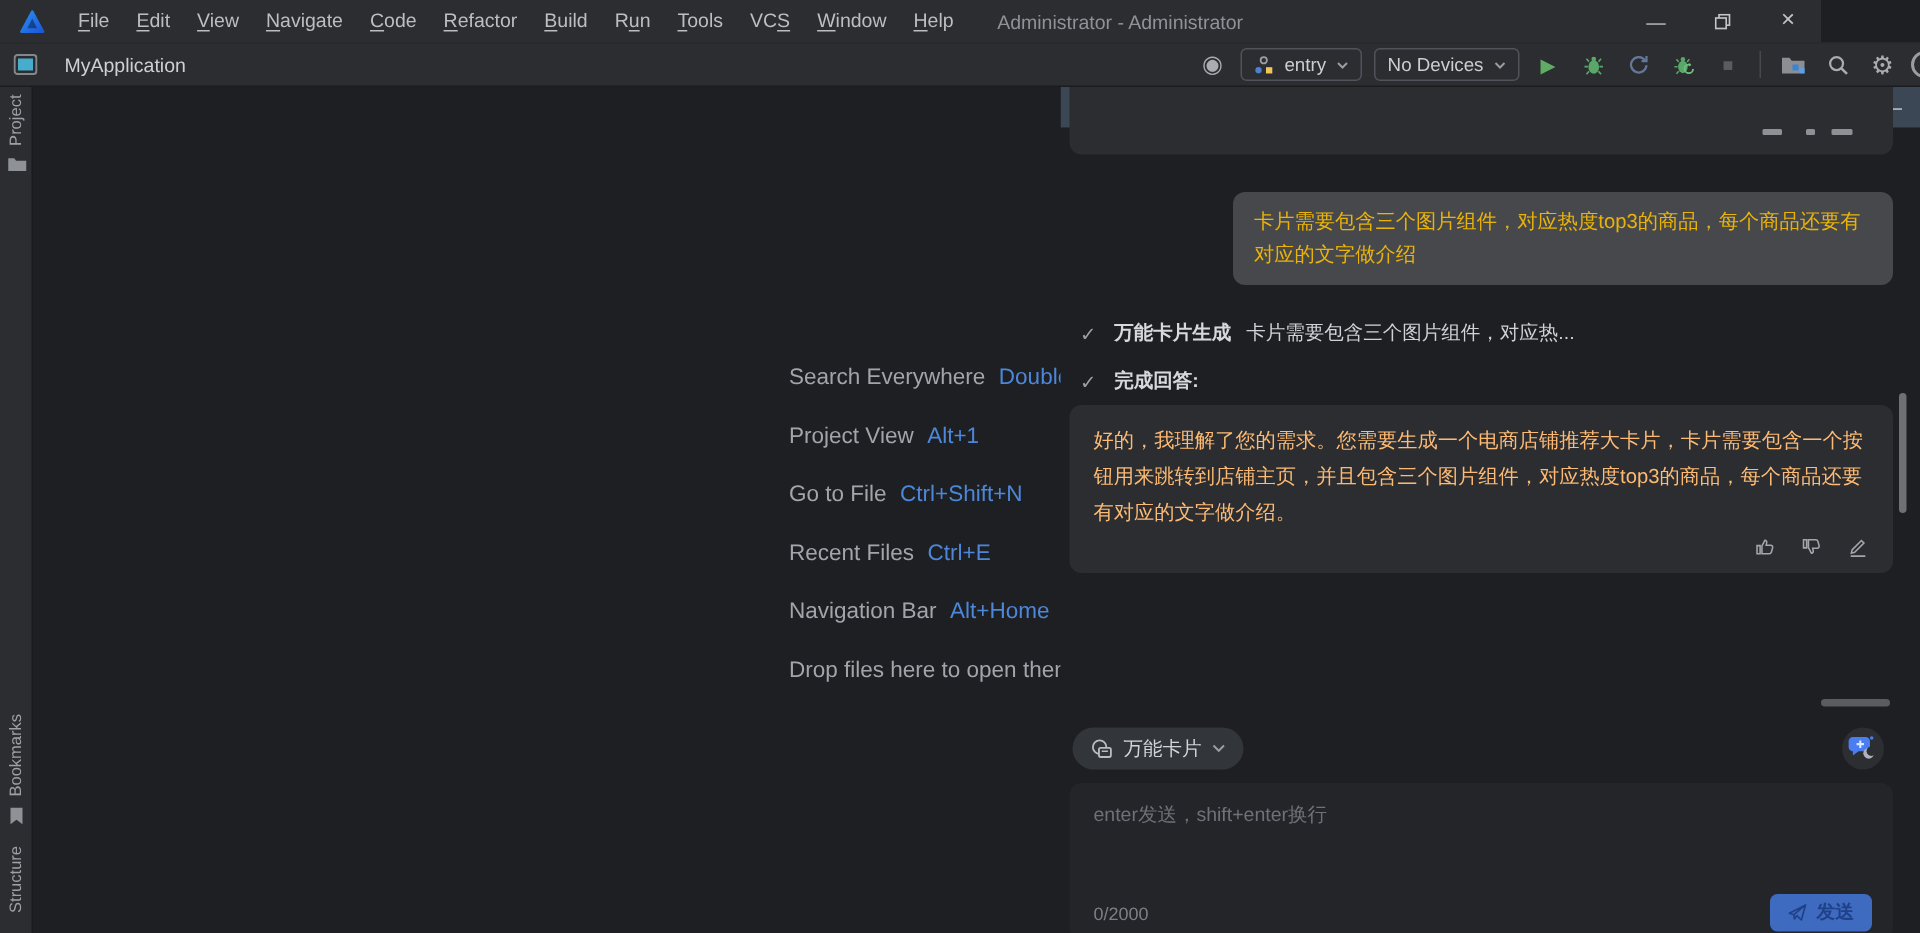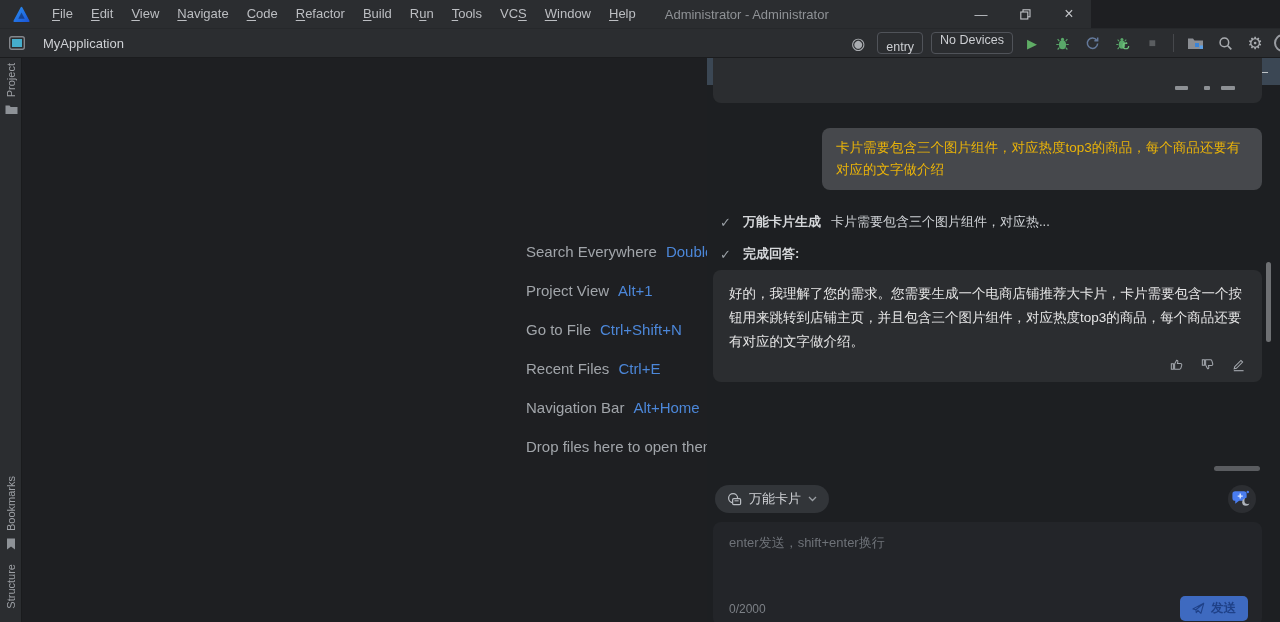--- a/index.html
+++ b/index.html
@@ -1,40 +1,40 @@
 <!DOCTYPE html>
 <html><head>
 <meta charset="utf-8">
 <style>
   * { margin:0; padding:0; box-sizing:border-box; }
   html,body { background:#111214; }
   .screen { position:relative; width:1280px; height:622px; background:#1e1f22;
             font-family:"Liberation Sans", sans-serif; overflow:hidden; }
 
   
-  .titlebar { position:absolute; left:0; top:0; width:1091px; height:28px;
+  .titlebar { position:absolute; left:0; top:0; width:1214px; height:28px;
               background:#2b2d30; display:flex; align-items:center; }
   .logo { width:17px; height:17px; margin:0 13px 0 13px; display:flex; align-items:center; }
   .menu { display:flex; height:28px; }
   .menu-item { padding:0 9px; font-size:13px; color:#bcbec2; line-height:28px; cursor:default; }
   .menu-item u { text-underline-offset:2px; }
   .win-title { margin-left:20px; font-size:13px; color:#8f9296; }
   .win-controls { position:absolute; right:0; top:0; display:flex; }
   .win-btn { width:44px; height:28px; display:flex; align-items:center; justify-content:center;
              color:#c2c4c8; font-size:13px; }
 
   
   .toolbar { position:absolute; left:0; top:28px; width:1280px; height:30px; background:#2b2d30;
              border-top:1px solid #26282b; border-bottom:1px solid #1b1c1e;
              display:flex; align-items:center; }
   .proj-chip { display:flex; align-items:center; gap:18px; margin-left:9px;
                font-size:13px; color:#ced0d4; }
   .tb-right { margin-left:auto; display:flex; align-items:center; gap:8px; }
   .combo { height:22px; border:1px solid #505359; border-radius:4px; display:flex;
-           align-items:center; gap:7px; padding:0 8px; font-size:12.5px; color:#ccced2;flex-direction:column; }
+           align-items:center; gap:7px; padding:0 8px; font-size:12.5px; color:#ccced2; }
   .tb-ic { width:22px; height:22px; display:flex; align-items:center; justify-content:center;
            font-size:14px; color:#a9acb0; }
   .tb-divider { width:1px; height:18px; background:#46484c; margin:0 2px; }
   .half-circle { width:18px; height:18px; border:2px solid #9a9da2; border-radius:50%;
                  margin-right:-12px; }
   .gear { font-size:17px; color:#a9acb0; line-height:1; }
 
   
   .left-strip { position:absolute; left:0; top:58px; width:22px; height:564px;
                 background:#2b2d30; border-right:1px solid #1a1b1d; }
@@ -67,21 +67,21 @@
                  color:#eab308; }
 
   .step { position:absolute; left:13px; display:flex; align-items:center; font-size:13px;
           color:#cfd2d6; white-space:nowrap; overflow:hidden; max-width:545px; }
   .step .check { color:#9aa0a6; margin-right:12px; }
   .step .step-label { font-weight:bold; color:#d6d8db; }
   .step .step-text { margin-left:10px; }
 
   .reply-box { position:absolute; left:6px; top:185px; width:549px; padding:12px 16px 8px;
                background:#2b2d30; border-radius:8px; font-size:13.5px; line-height:24px;
-               color:#e5e5e5; }
+               color:#fdba74; }
   .reply-p2 { margin-top:8px; }
   .reply-actions { display:flex; justify-content:flex-end; gap:15px; margin-top:2px;
                    padding-bottom:2px; }
   .action-btn { width:16px; height:16px; color:#a3a7ad; display:flex; align-items:center;
                 justify-content:center; cursor:pointer; }
 
   .v-thumb { position:absolute; left:559px; top:177px; width:5px; height:80px;
              background:#6e7073; border-radius:3px; }
   .resize-bar { position:absolute; left:507px; top:381px; width:46px; height:5px;
                 background:#5a5c60; border-radius:2.5px; }

